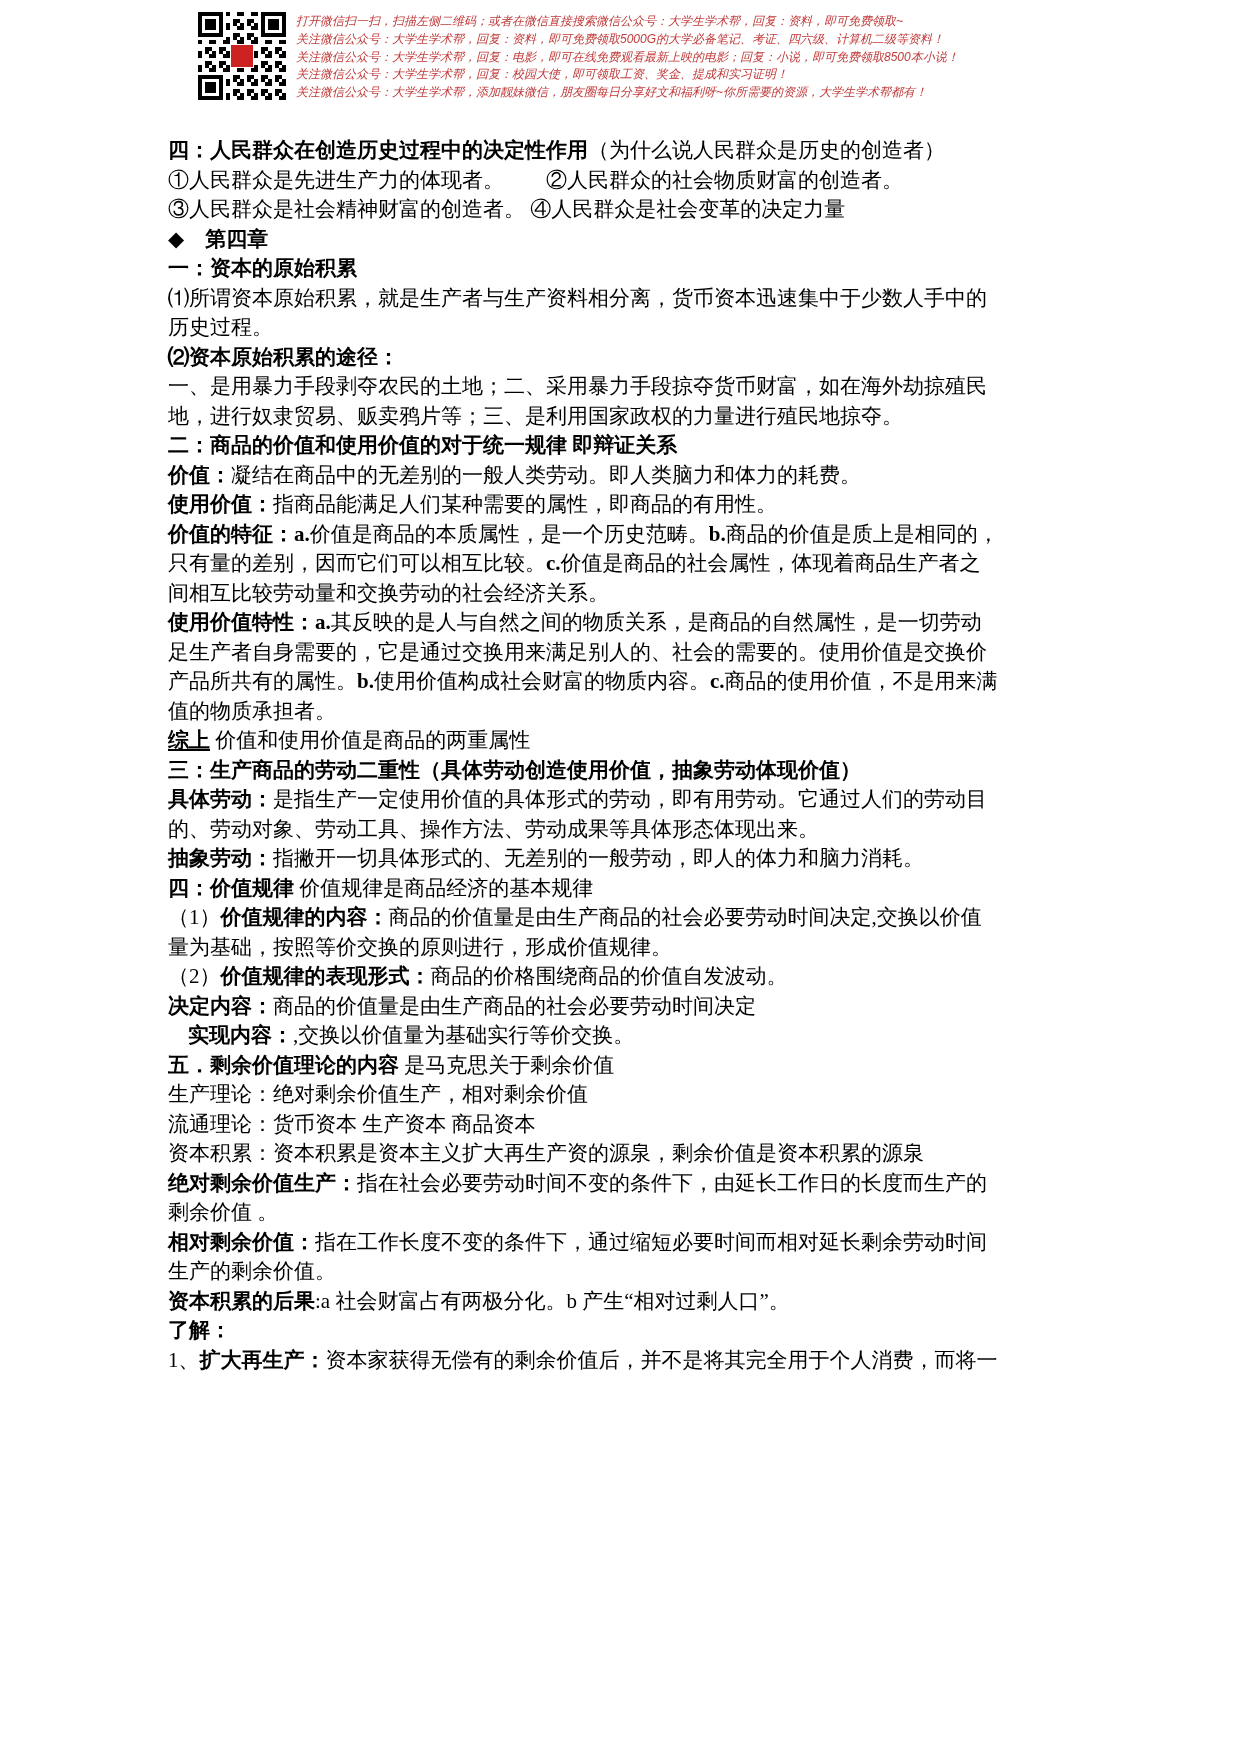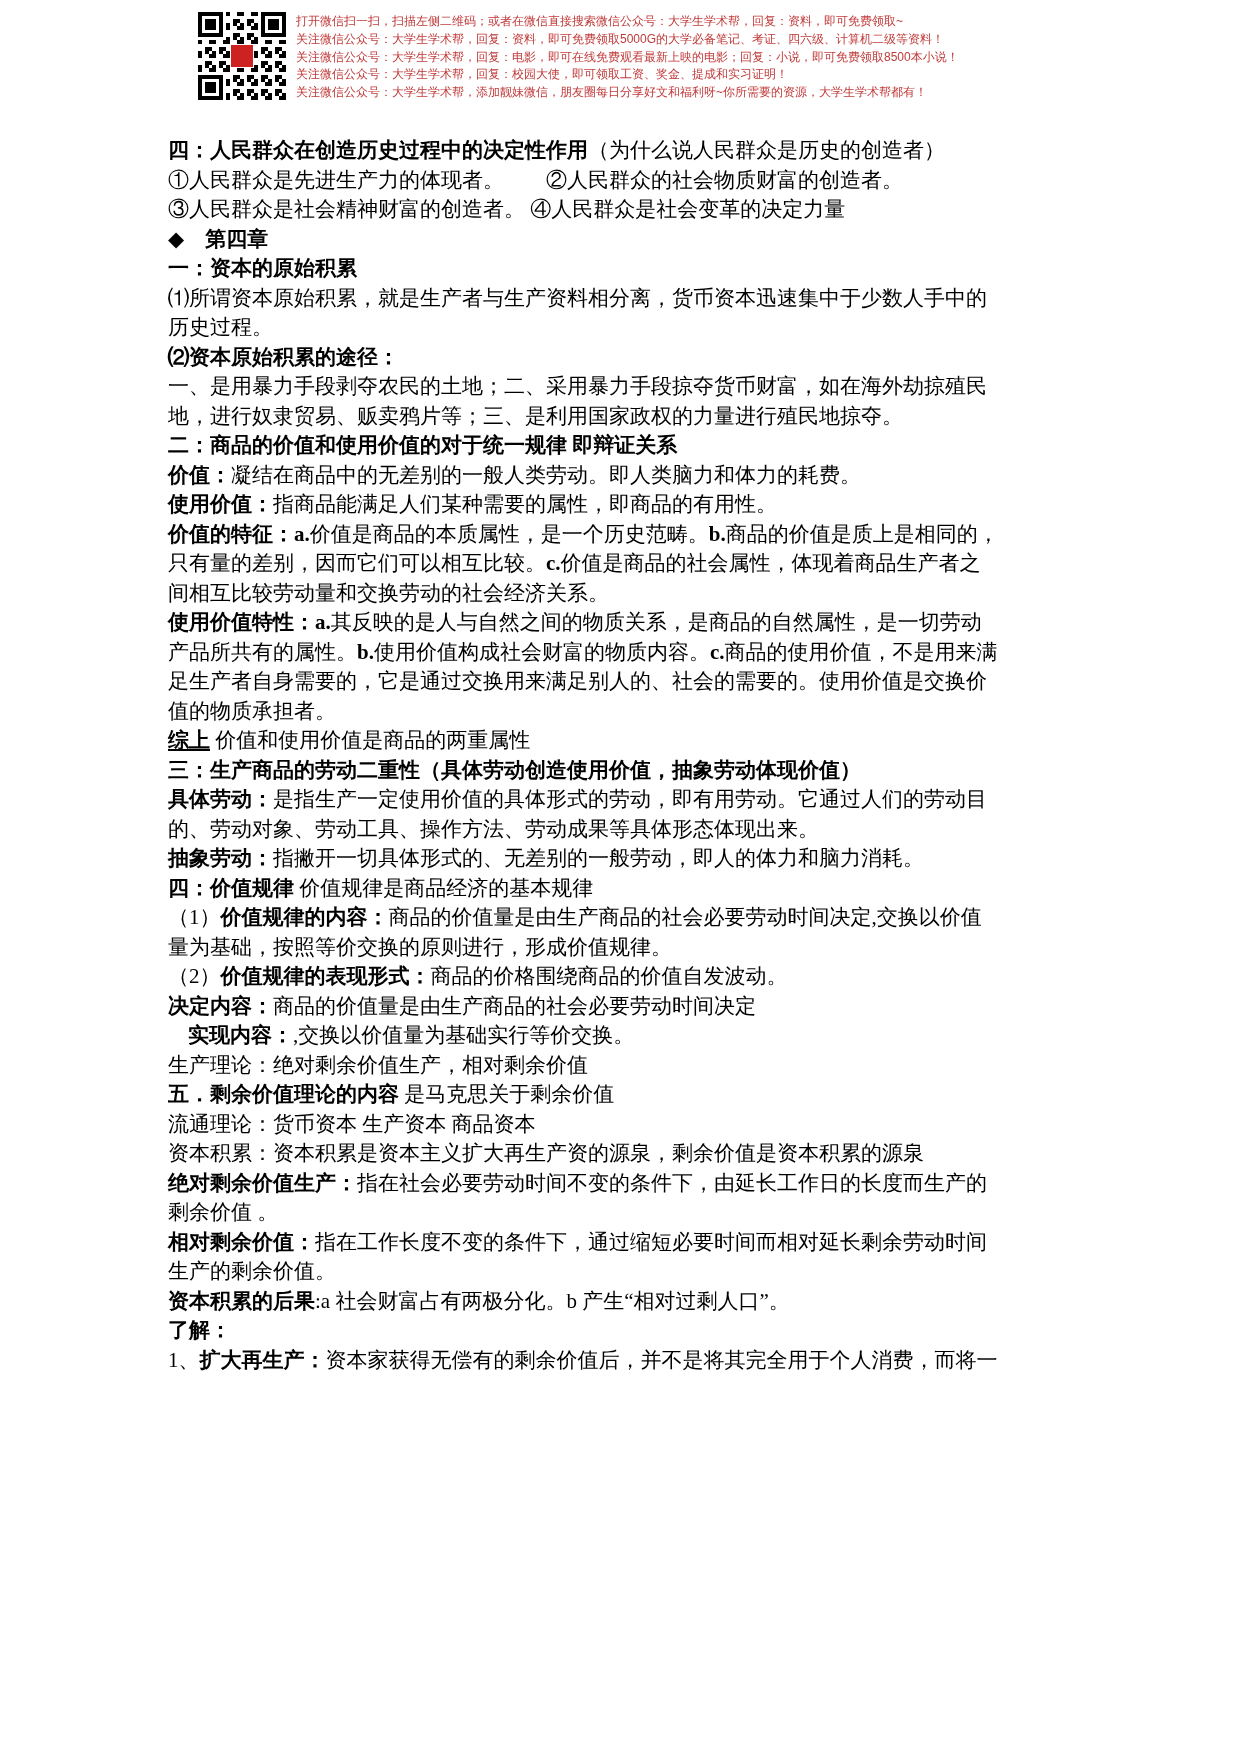--- a/index.html
+++ b/index.html
@@ -17,20 +17,21 @@
     display:flex;align-items:flex-start;gap:10px;
   }
   .qr{width:88px;height:88px;flex:0 0 auto;}
   .header-lines{
     display:flex;flex-direction:column;justify-content:space-between;
     height:88px;padding-top:1px;
   }
   .header-line{
     font-size:12px;line-height:17px;white-space:nowrap;
     font-family:"Liberation Sans","DejaVu Sans",sans-serif;
+    font-style:italic;
   }
   
   .doc{position:absolute;left:168px;top:136px;width:915px;}
   .line{
     font-size:21px;line-height:29.5px;white-space:nowrap;color:#000000;
   }
   .line .b{font-weight:700;}
   .line .u{text-decoration:underline;}
 </style>
 </head>
@@ -225,36 +226,36 @@
       <div class="line"><span class="b ">⑵资本原始积累的途径：</span></div>
       <div class="line"><span class="">一、是用暴力手段剥夺农民的土地；二、采用暴力手段掠夺货币财富，如在海外劫掠殖民</span></div>
       <div class="line"><span class="">地，进行奴隶贸易、贩卖鸦片等；三、是利用国家政权的力量进行殖民地掠夺。</span></div>
       <div class="line"><span class="b ">二：商品的价值和使用价值的对于统一规律 即辩证关系</span></div>
       <div class="line"><span class="b ">价值：</span><span class="">凝结在商品中的无差别的一般人类劳动。即人类脑力和体力的耗费。</span></div>
       <div class="line"><span class="b ">使用价值：</span><span class="">指商品能满足人们某种需要的属性，即商品的有用性。</span></div>
       <div class="line"><span class="b ">价值的特征：a.</span><span class="">价值是商品的本质属性，是一个历史范畴。</span><span class="b ">b.</span><span class="">商品的价值是质上是相同的，</span></div>
       <div class="line"><span class="">只有量的差别，因而它们可以相互比较。</span><span class="b ">c.</span><span class="">价值是商品的社会属性，体现着商品生产者之</span></div>
       <div class="line"><span class="">间相互比较劳动量和交换劳动的社会经济关系。</span></div>
       <div class="line"><span class="b ">使用价值特性：a.</span><span class="">其反映的是人与自然之间的物质关系，是商品的自然属性，是一切劳动</span></div>
+      <div class="line"><span class="">足生产者自身需要的，它是通过交换用来满足别人的、社会的需要的。使用价值是交换价</span></div>
       <div class="line"><span class="">产品所共有的属性。</span><span class="b ">b.</span><span class="">使用价值构成社会财富的物质内容。</span><span class="b ">c.</span><span class="">商品的使用价值，不是用来满</span></div>
-      <div class="line"><span class="">足生产者自身需要的，它是通过交换用来满足别人的、社会的需要的。使用价值是交换价</span></div>
       <div class="line"><span class="">值的物质承担者。</span></div>
       <div class="line"><span class="b u">综上</span><span class=""> 价值和使用价值是商品的两重属性</span></div>
       <div class="line"><span class="b ">三：生产商品的劳动二重性（具体劳动创造使用价值，抽象劳动体现价值）</span></div>
       <div class="line"><span class="b ">具体劳动：</span><span class="">是指生产一定使用价值的具体形式的劳动，即有用劳动。它通过人们的劳动目</span></div>
       <div class="line"><span class="">的、劳动对象、劳动工具、操作方法、劳动成果等具体形态体现出来。</span></div>
       <div class="line"><span class="b ">抽象劳动：</span><span class="">指撇开一切具体形式的、无差别的一般劳动，即人的体力和脑力消耗。</span></div>
       <div class="line"><span class="b ">四：价值规律</span><span class=""> 价值规律是商品经济的基本规律</span></div>
       <div class="line"><span class="">（1）</span><span class="b ">价值规律的内容：</span><span class="">商品的价值量是由生产商品的社会必要劳动时间决定,交换以价值</span></div>
       <div class="line"><span class="">量为基础，按照等价交换的原则进行，形成价值规律。</span></div>
       <div class="line"><span class="">（2）</span><span class="b ">价值规律的表现形式：</span><span class="">商品的价格围绕商品的价值自发波动。</span></div>
       <div class="line" style=""><span class="b ">决定内容：</span><span class="">商品的价值量是由生产商品的社会必要劳动时间决定</span></div>
       <div class="line" style="margin-left: 20px;"><span class="b ">实现内容：</span><span class="">,交换以价值量为基础实行等价交换。</span></div>
+      <div class="line"><span class="b ">五．剩余价值理论的内容</span><span class=""> 是马克思关于剩余价值</span></div>
       <div class="line"><span class="">生产理论：绝对剩余价值生产，相对剩余价值</span></div>
-      <div class="line"><span class="b ">五．剩余价值理论的内容</span><span class=""> 是马克思关于剩余价值</span></div>
       <div class="line"><span class="">流通理论：货币资本 生产资本 商品资本</span></div>
       <div class="line"><span class="">资本积累：资本积累是资本主义扩大再生产资的源泉，剩余价值是资本积累的源泉</span></div>
       <div class="line"><span class="b ">绝对剩余价值生产：</span><span class="">指在社会必要劳动时间不变的条件下，由延长工作日的长度而生产的</span></div>
       <div class="line"><span class="">剩余价值 。</span></div>
       <div class="line"><span class="b ">相对剩余价值：</span><span class="">指在工作长度不变的条件下，通过缩短必要时间而相对延长剩余劳动时间</span></div>
       <div class="line"><span class="">生产的剩余价值。</span></div>
       <div class="line"><span class="b ">资本积累的后果</span><span class="">:a 社会财富占有两极分化。b 产生“相对过剩人口”。</span></div>
       <div class="line"><span class="b ">了解：</span></div>
       <div class="line"><span class="">1、</span><span class="b ">扩大再生产：</span><span class="">资本家获得无偿有的剩余价值后，并不是将其完全用于个人消费，而将一</span></div>
     </div>

